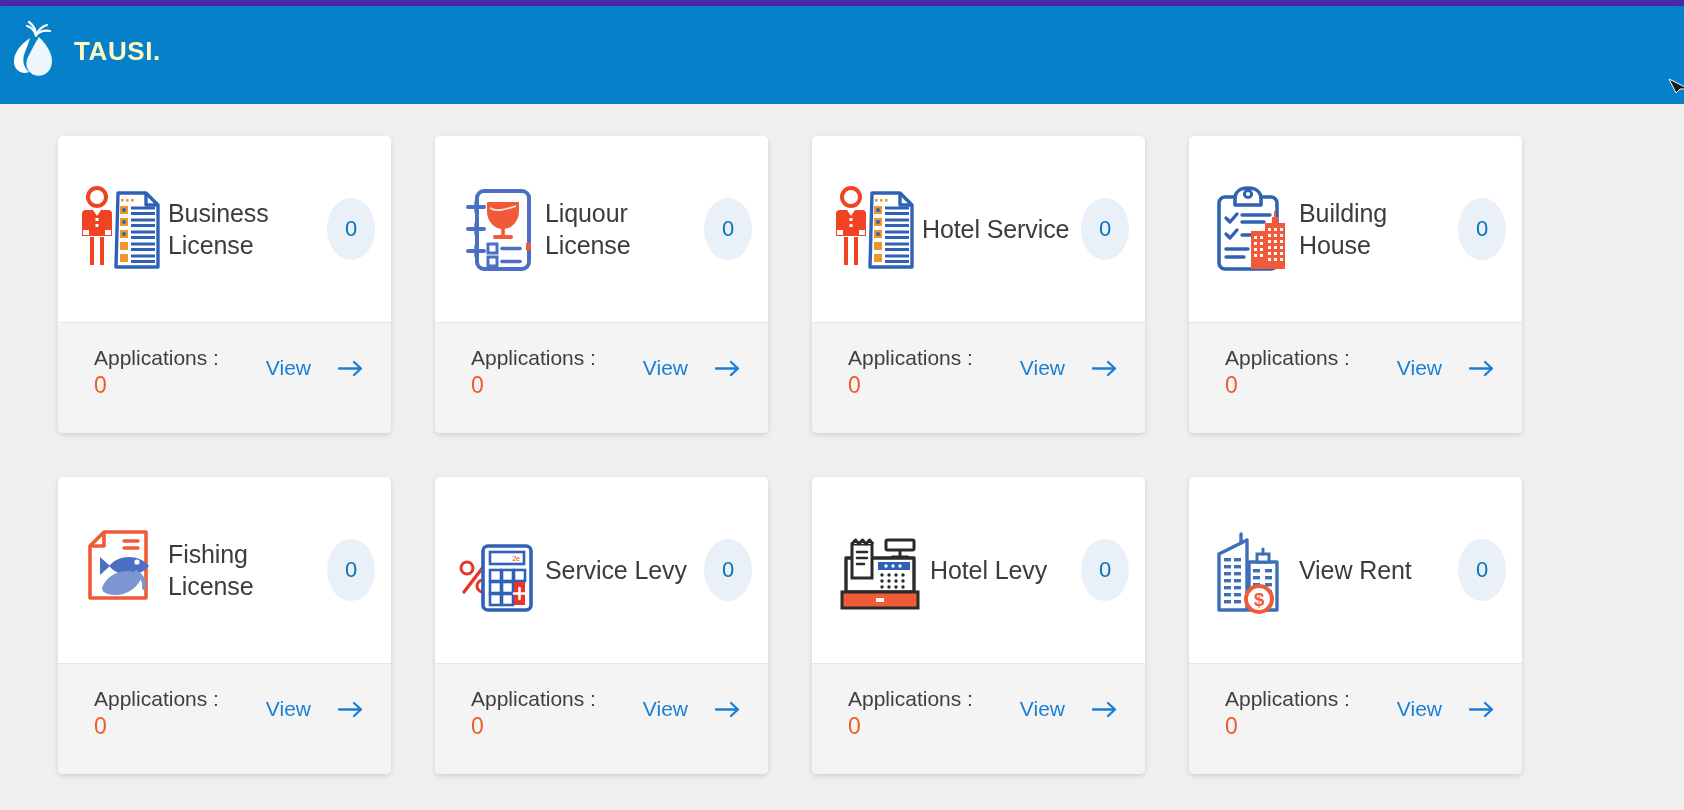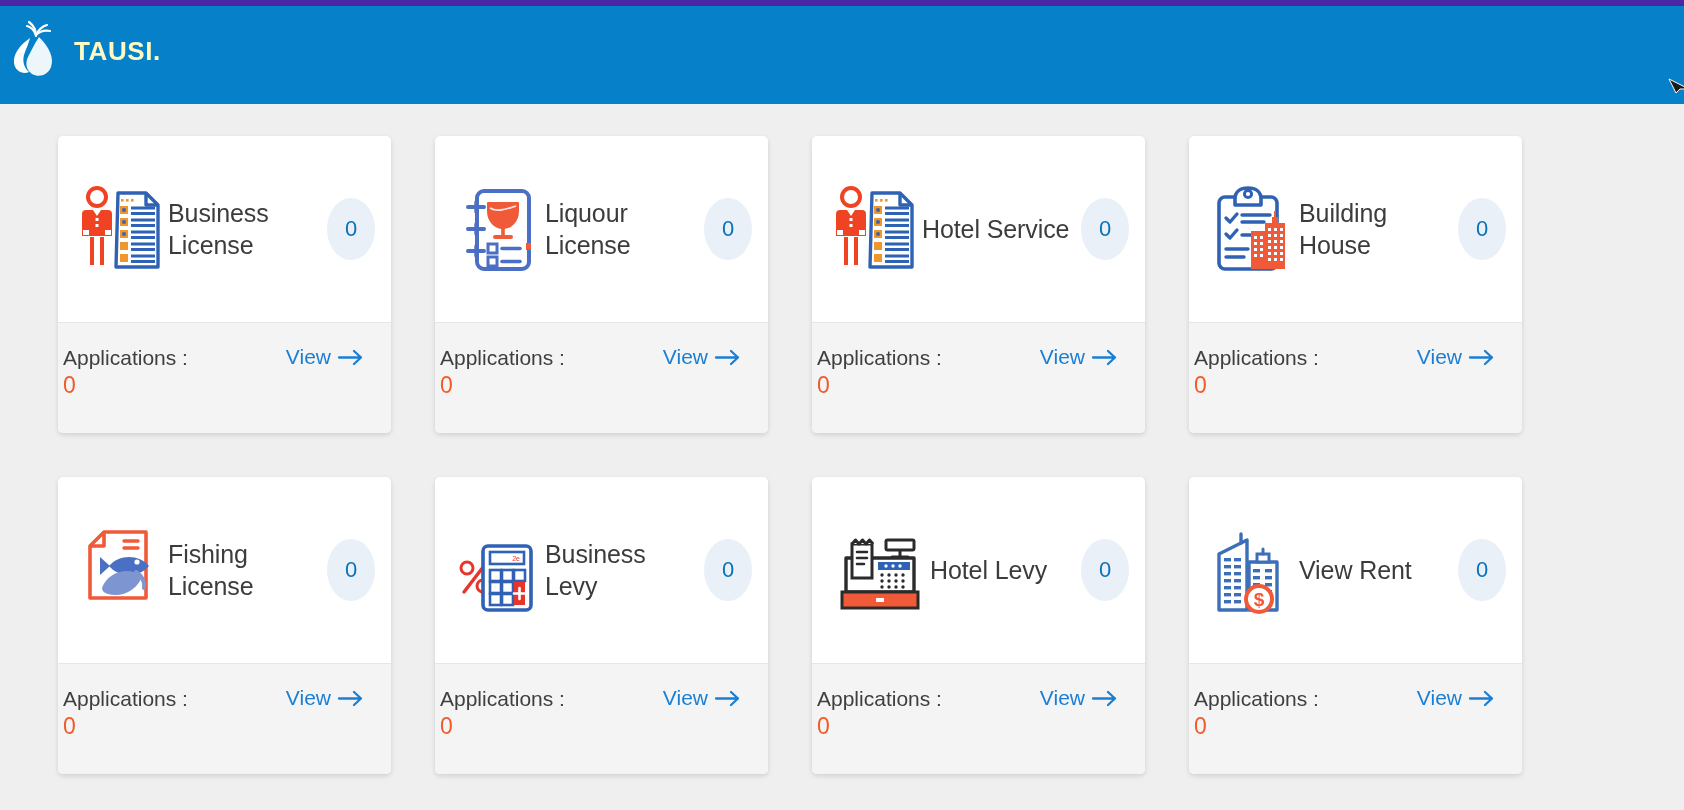--- a/index.html
+++ b/index.html
@@ -123,45 +123,46 @@
   .card-divider {
     height: 1px;
     background: #e6e6e6;
     width: 100%;
   }
 
   .card-foot {
     background: #f4f4f4;
     height: 110px;
     box-sizing: border-box;
-    padding: 22px 22px 0 5px;
+    padding: 22px 22px 0 36px;
     display: flex;
     align-items: flex-start;
     justify-content: space-between;
   }
   .applications-block {
     line-height: 1.25;
   }
   .applications-label {
     font-size: 21px;
     color: #3f3f3f;
     display: block;
   }
   .applications-value {
     font-size: 23px;
     color: #f15a29;
     display: block;
   }
   .view-link {
     display: flex;
     align-items: center;
-    gap: 6px;
+    gap: 26px;
     color: #1a7fd4;
     font-size: 21px;
     text-decoration: none;
+    margin-top: 11px;
     margin-right: 4px;
     cursor: pointer;
   }
   .view-arrow {
     width: 28px;
     height: 19px;
     display: block;
   }
 
   
@@ -470,21 +471,21 @@
               <rect x="33" y="58" width="11" height="11"></rect>
               <rect x="45" y="58" width="11" height="11"></rect>
               <rect x="33" y="70" width="11" height="11"></rect>
               <rect x="45" y="70" width="11" height="11"></rect>
               <rect x="57" y="46" width="11" height="11"></rect>
             </g>
             <rect x="57" y="58" width="11" height="23" fill="#e8342a"></rect>
             <path d="M62.5 64 v11 M57 69.5 h11" stroke="#ffffff" stroke-width="2.6" stroke-linecap="round"></path>
           </svg>
         </span>
-        <div class="card-title">Business Levy</div>
+        <div class="card-title">Service Levy</div>
         <div class="card-count-badge">0</div>
       </div>
       <div class="card-divider"></div>
       <div class="card-foot">
         <div class="applications-block">
           <span class="applications-label">Applications :</span>
           <span class="applications-value">0</span>
         </div>
         <a class="view-link">
           <span>View</span>

